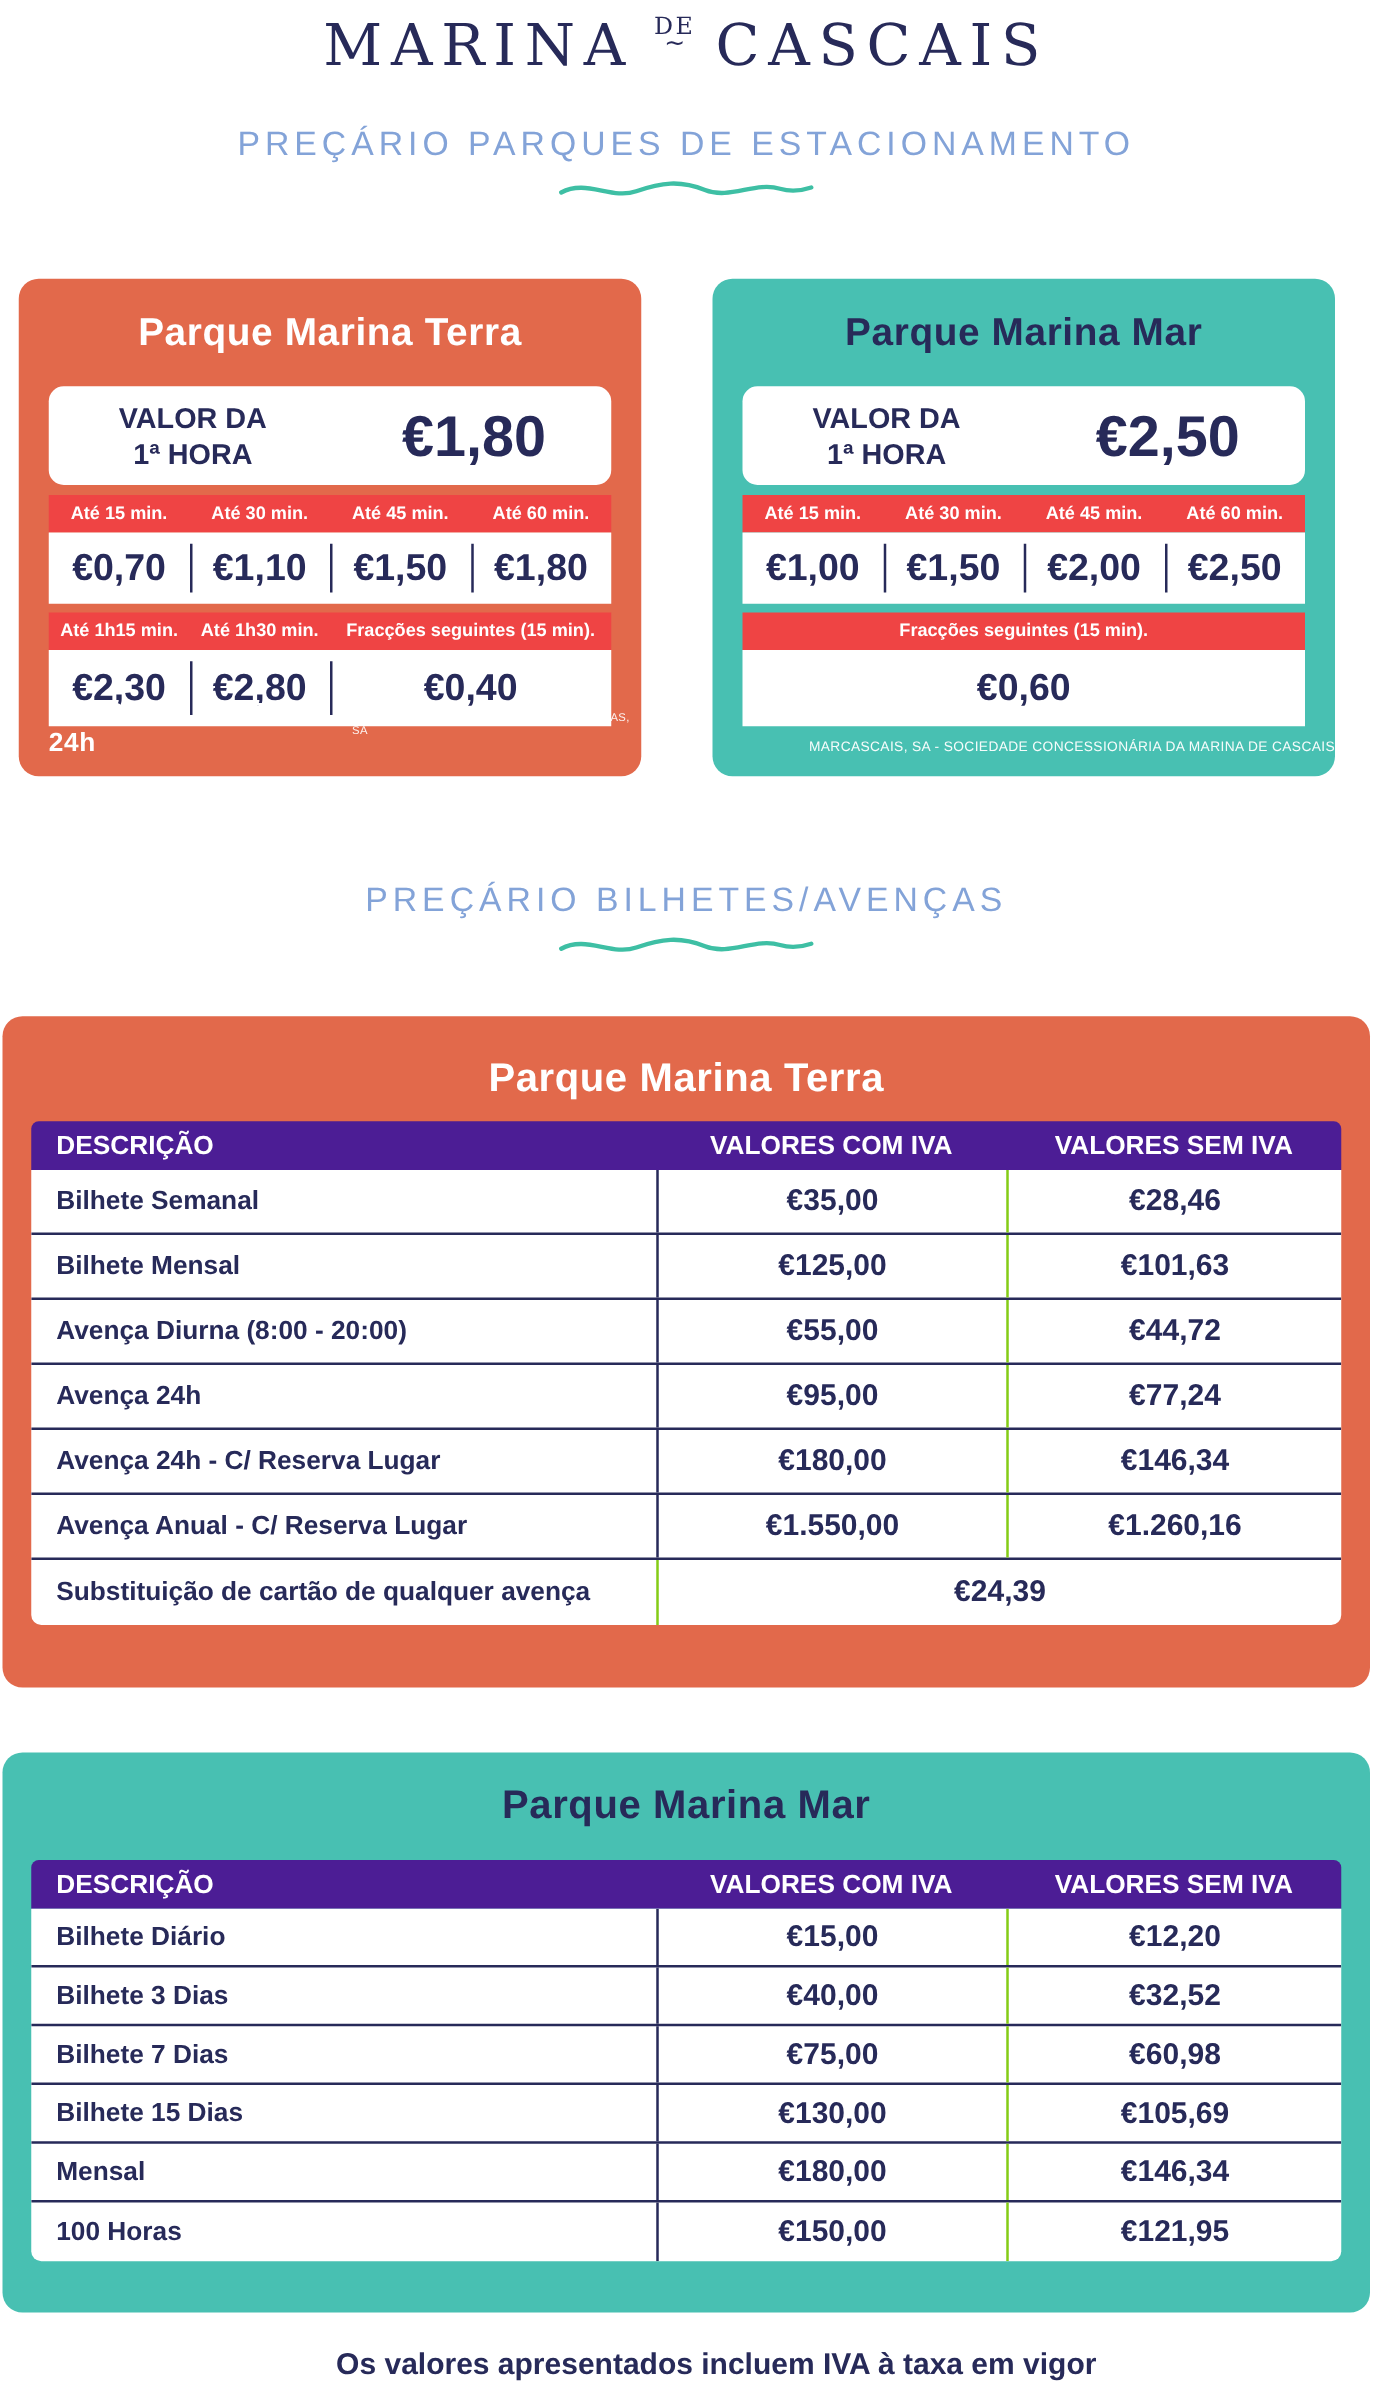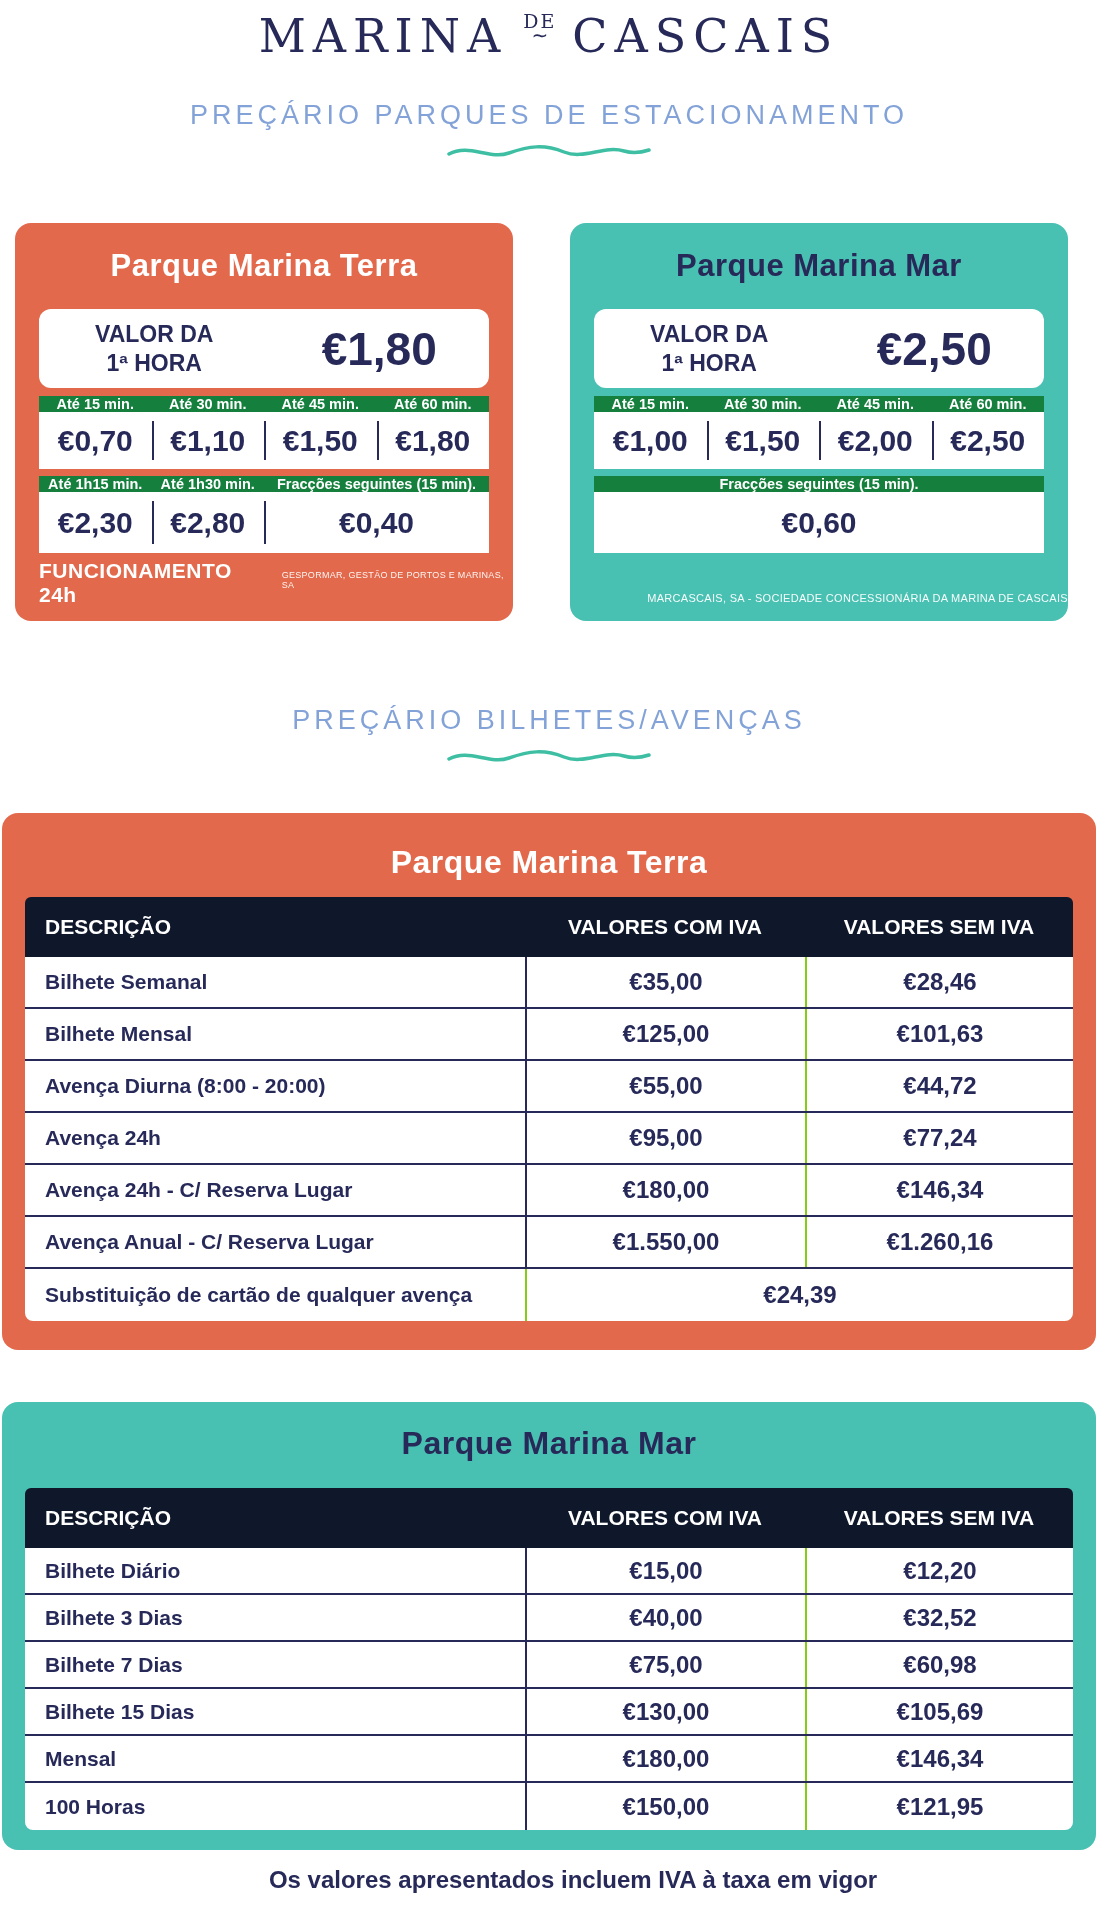--- a/index.html
+++ b/index.html
@@ -29,59 +29,59 @@
     font-size:31px;font-weight:bold;letter-spacing:.5px;}
   .terra .card-title{color:#ffffff;}
   .mar .card-title{color:#272A59;}
   .value-box{margin:0 24px;height:79px;background:#ffffff;border-radius:12px;display:flex;}
   .vb-label{flex:1.05;display:flex;flex-direction:column;align-items:center;justify-content:center;
     text-align:center;font-weight:bold;color:#272A59;font-size:23px;line-height:1.22;}
   .vb-price{flex:1;display:flex;align-items:center;justify-content:center;
     font-size:46px;font-weight:bold;color:#272A59;}
   .ptable{margin:8px 24px 0;}
   .ptable.second{margin-top:7px;}
-  .pt-head{background:#15803d;height:16px;display:flex;}
+  .pt-head{background:#ef4444;height:30px;display:flex;}
   .pt-head .h{flex:1;color:#ffffff;font-size:14.5px;font-weight:bold;
     display:flex;align-items:center;justify-content:center;white-space:nowrap;}
   .pt-vals{background:#ffffff;height:57px;display:flex;}
   .pt-vals.tall{height:61px;}
   .pt-vals .v{flex:1;display:flex;align-items:center;justify-content:center;
     font-size:30px;font-weight:bold;color:#272A59;position:relative;}
   .pt-vals .v.divided::before{content:"";position:absolute;left:0;top:9px;bottom:9px;width:2px;background:#272A59;}
   .w2{flex:2 !important;}
   .card-footer-terra{position:absolute;left:24px;bottom:14px;display:flex;align-items:baseline;gap:12px;color:#ffffff;}
   .cf-bold{font-size:21px;font-weight:bold;letter-spacing:.5px;}
   .cf-small{font-size:9px;letter-spacing:.3px;opacity:.92;}
   .card-footer-mar{position:absolute;left:0;right:0;bottom:17px;text-align:right;
     color:rgba(255,255,255,.95);font-size:11px;letter-spacing:.3px;}
   
   .big-card{margin:0 2px;border-radius:16px;box-sizing:border-box;}
   .big-card.orange{margin-top:47px;background:#E2694B;height:537px;}
   .big-card.tealbg{margin-top:52px;background:#48C0B2;height:448px;}
   .bt-title{text-align:center;font-size:32px;font-weight:bold;letter-spacing:.5px;}
   .orange .bt-title{color:#ffffff;padding-top:31px;}
   .tealbg .bt-title{color:#272A59;padding-top:23px;}
-  .bt-head{margin:16px 23px 0;height:60px;background:#0f172a;border-radius:6px 6px 0 0;
+  .bt-head{margin:16px 23px 0;height:39px;background:#4c1d95;border-radius:6px 6px 0 0;
     display:flex;align-items:center;color:#ffffff;font-weight:bold;font-size:21px;}
   .tealbg .bt-head{margin-top:26px;}
   .bh-desc{flex:0 0 500px;padding-left:20px;box-sizing:border-box;}
   .bh-com{flex:0 0 280px;text-align:center;}
   .bh-sem{flex:1;text-align:center;}
   .bt-body{margin:0 23px;background:#ffffff;border-radius:0 0 8px 8px;overflow:hidden;}
   .bt-row{display:flex;align-items:stretch;height:52px;border-bottom:2px solid #272A59;box-sizing:border-box;}
   .tealbg .bt-row{height:47px;}
   .bt-row:last-child{border-bottom:none;}
   .br-desc{flex:0 0 500px;padding-left:20px;box-sizing:border-box;display:flex;align-items:center;
     font-weight:bold;color:#272A59;font-size:21px;}
   .br-com{flex:0 0 280px;display:flex;align-items:center;justify-content:center;
     font-weight:bold;font-size:24px;color:#272A59;border-left:2px solid #272A59;box-sizing:border-box;}
   .br-sem{flex:1;display:flex;align-items:center;justify-content:center;
     font-weight:bold;font-size:24px;color:#272A59;border-left:2px solid #84cc16;box-sizing:border-box;}
   
-  .footer-note{margin-top:16px;text-align:center;color:#272A59;font-size:24px;font-weight:bold;padding-left:48px;}
+  .footer-note{margin-top:28px;text-align:center;color:#272A59;font-size:24px;font-weight:bold;padding-left:48px;}
 </style>
 </head>
 <body>
 
 <div class="logo">
   <span class="big">MARINA</span>
   <span class="de-block">
     <span class="de">DE</span>
     <span class="tilde">∼</span>
   </span>

